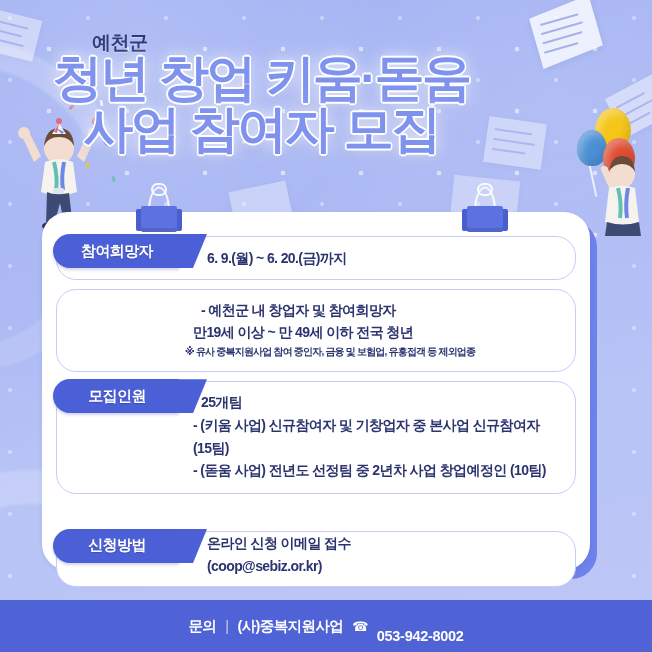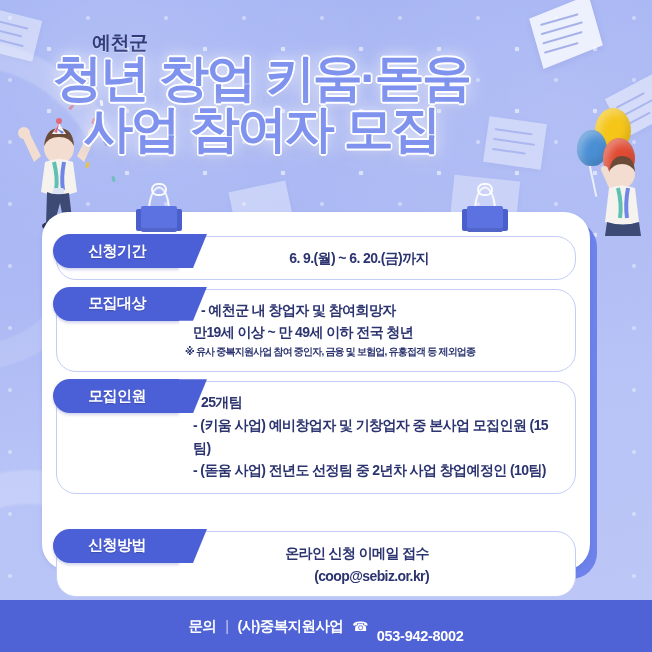--- a/index.html
+++ b/index.html
@@ -161,29 +161,29 @@
   .pill::after{
     content:""; position:absolute; left:100%; top:0;
     width:28px; height:34px; background:#4b5fd6;
     clip-path:polygon(0 0, 100% 0, 50% 100%, 0 100%);
   }
   .val{
     font-size:14px; font-weight:bold; color:#2c3470; letter-spacing:-.6px;
     line-height:1.62;
   }
   .val .sub{ display:block; }
-  .val.center{ text-align:right; padding-right:132px; }
+  .val.center{ text-align:left; padding-right:132px; }
   .val .note{ font-size:10px; letter-spacing:-.8px; }
 
   
   .row.r-period .row-box{ padding:10px 14px 9px 150px; }
   .row.r-target .row-box{ padding:9px 14px 11px 150px; }
   .row.r-count  .row-box{ padding:9px 14px 11px 150px; }
   .row.r-how .row-box,
-  .row.r-where .row-box{ padding:10px 14px 9px 150px;margin-top:37px; }
+  .row.r-where .row-box{ padding:0 14px 9px 150px;margin-top:37px; }
 
   .row.r-target .val,
   .row.r-count .val{ margin-left:-6px; }
 
   
   .footer{
     position:absolute; left:0; bottom:0; width:652px; height:52px;
     background:#4f63d6;
     display:flex; align-items:center; justify-content:center;
     gap:9px;
@@ -302,44 +302,43 @@
     <span class="wire2"></span>
     <span class="ear l"></span>
     <span class="ear r"></span>
     <span class="body"></span>
   </div>
 
   <div class="rows" style="padding-top:24px">
 
     <div class="row r-period">
       <div class="row-box">
-        <div class="pill">신청기간</div>
+        <div class="pill">참여희망자</div>
         <div class="val center">
           <span class="sub">6. 9.(월) ~ 6. 20.(금)까지</span>
         </div>
       </div>
     </div>
 
     <div class="row r-target">
       <div class="row-box">
-        <div class="pill">모집대상</div>
         <div class="val">
           <span class="sub">-  예천군 내 창업자 및 참여희망자</span>
           <span class="sub" style="margin-left:-8px">만19세 이상 ~ 만 49세 이하 전국 청년</span>
           <span class="sub note" style="margin-left:-16px">※ 유사 중복지원사업 참여 중인자, 금융 및 보험업, 유흥접객 등 제외업종</span>
         </div>
       </div>
     </div>
 
     <div class="row r-count">
       <div class="row-box">
         <div class="pill">모집인원</div>
         <div class="val">
           <span class="sub">25개팀</span>
-          <span class="sub" style="margin-left:-8px">- (키움 사업) 예비창업자 및 기창업자 중 본사업 모집인원 (15팀)</span>
+          <span class="sub" style="margin-left:-8px">- (키움 사업) 신규참여자 및 기창업자 중 본사업 신규참여자 (15팀)</span>
           <span class="sub" style="margin-left:-8px">- (돋움 사업) 전년도 선정팀 중 2년차 사업 창업예정인 (10팀)</span>
         </div>
       </div>
     </div>
 
     <div class="row r-how">
       <div class="row-box">
         <div class="pill">신청방법</div>
         <div class="val center">
           <span class="sub">온라인 신청  이메일 접수 (coop@sebiz.or.kr)</span>

